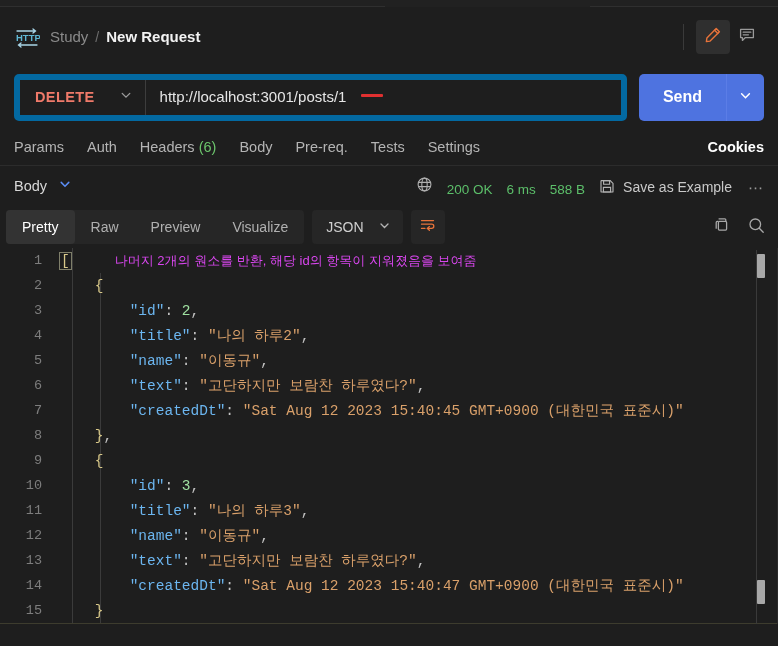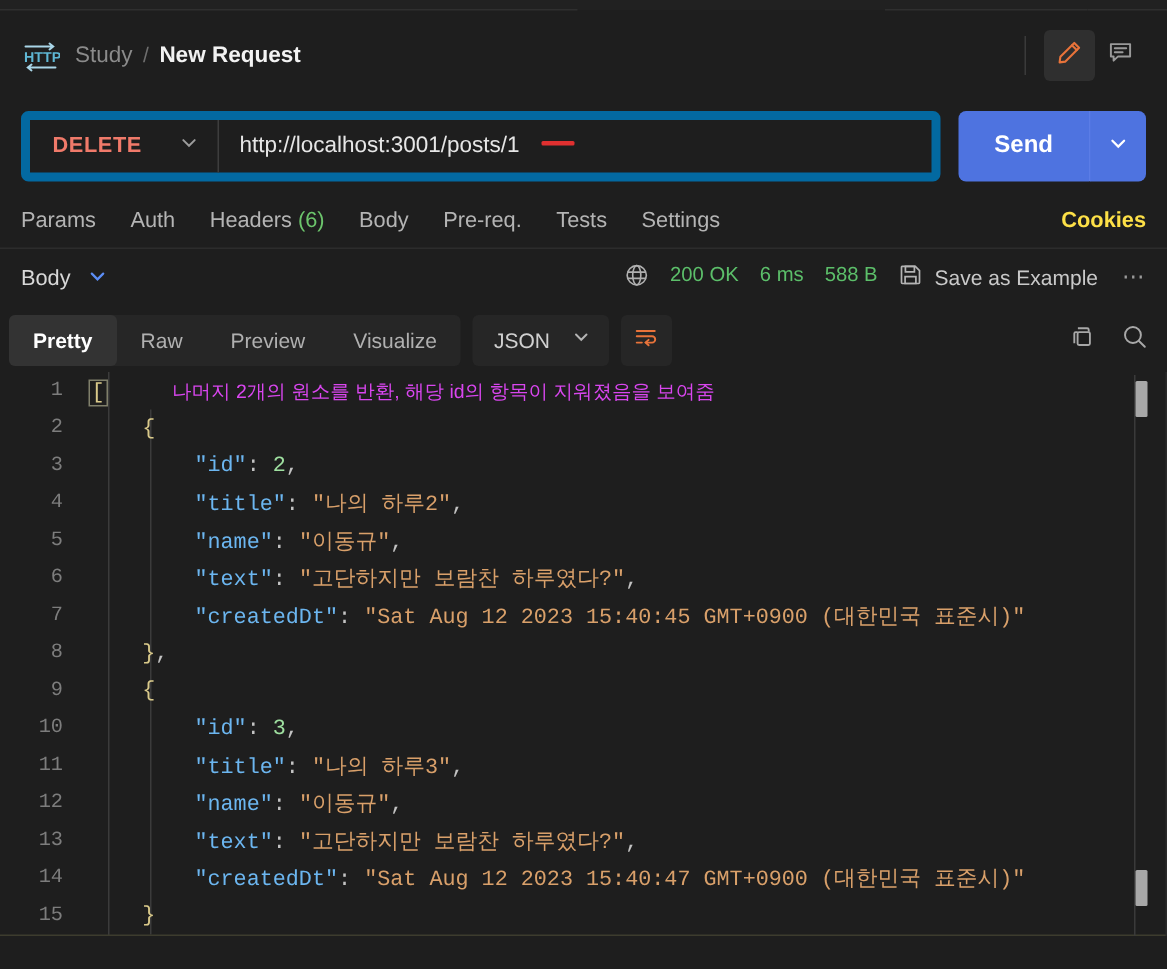--- a/index.html
+++ b/index.html
@@ -93,39 +93,39 @@
     display: flex; align-items: center; justify-content: center; cursor: pointer;
   }
 
   
   .reqtabs {
     height: 38px; padding: 0 14px; display: flex; align-items: center; gap: 23px;
     border-bottom: 1px solid #2c2c2c;
   }
   .reqtab { color: #b4b4b4; font-size: 14.5px; cursor: pointer; white-space: nowrap; }
   .reqtab .count { color: #6cc56c; }
-  .cookies-link { margin-left: auto; color: #fde047; font-size: 14.5px; font-weight: bold; cursor: pointer; }
+  .cookies-link { margin-left: auto; color: #ffffff; font-size: 14.5px; font-weight: bold; cursor: pointer; }
 
   
   .metabar { height: 40px; padding: 0 12px 0 14px; display: flex; align-items: center; }
   .body-sel { display: flex; align-items: center; gap: 11px; cursor: pointer; }
   .body-sel-label { color: #d8d8d8; font-size: 14.5px; }
-  .meta-right { margin-left: auto; display: flex; align-items: flex-start; gap: 14px; }
+  .meta-right { margin-left: auto; display: flex; align-items: flex-end; gap: 14px; }
   .meta-stat { color: #5cbf6a; font-size: 13.5px; }
   .save-example { display: flex; align-items: center; gap: 8px; color: #c9c9c9; font-size: 14px; cursor: pointer; }
   .dots { color: #9a9a9a; font-size: 15px; letter-spacing: 1px; cursor: pointer; padding: 0 2px; }
 
   
   .viewbar { height: 42px; padding: 0 12px 0 6px; display: flex; align-items: center; }
   .viewtabs { display: flex; align-items: center; height: 34px; background: #262626; border-radius: 4px; }
   .vtab {
     padding: 0 16px; height: 34px; display: flex; align-items: center;
     color: #b0b0b0; font-size: 14px; cursor: pointer; border-radius: 4px;
   }
-  .vtab.active { color: #ffffff; font-weight: bold; background: #333333; }
+  .vtab.active { color: #ffffff; font-weight: normal; background: #333333; }
   .lang-sel {
     margin-left: 8px; height: 34px; background: #262626; border-radius: 4px;
     display: flex; align-items: center; gap: 14px; padding: 0 12px 0 14px; cursor: pointer;
   }
   .lang-label { color: #d0d0d0; font-size: 14px; }
   .wrap-btn {
     margin-left: 8px; width: 34px; height: 34px; background: #262626;
     border-radius: 4px; display: flex; align-items: center; justify-content: center; cursor: pointer;
   }
   .viewbar-right { margin-left: auto; display: flex; align-items: center; gap: 16px; }

